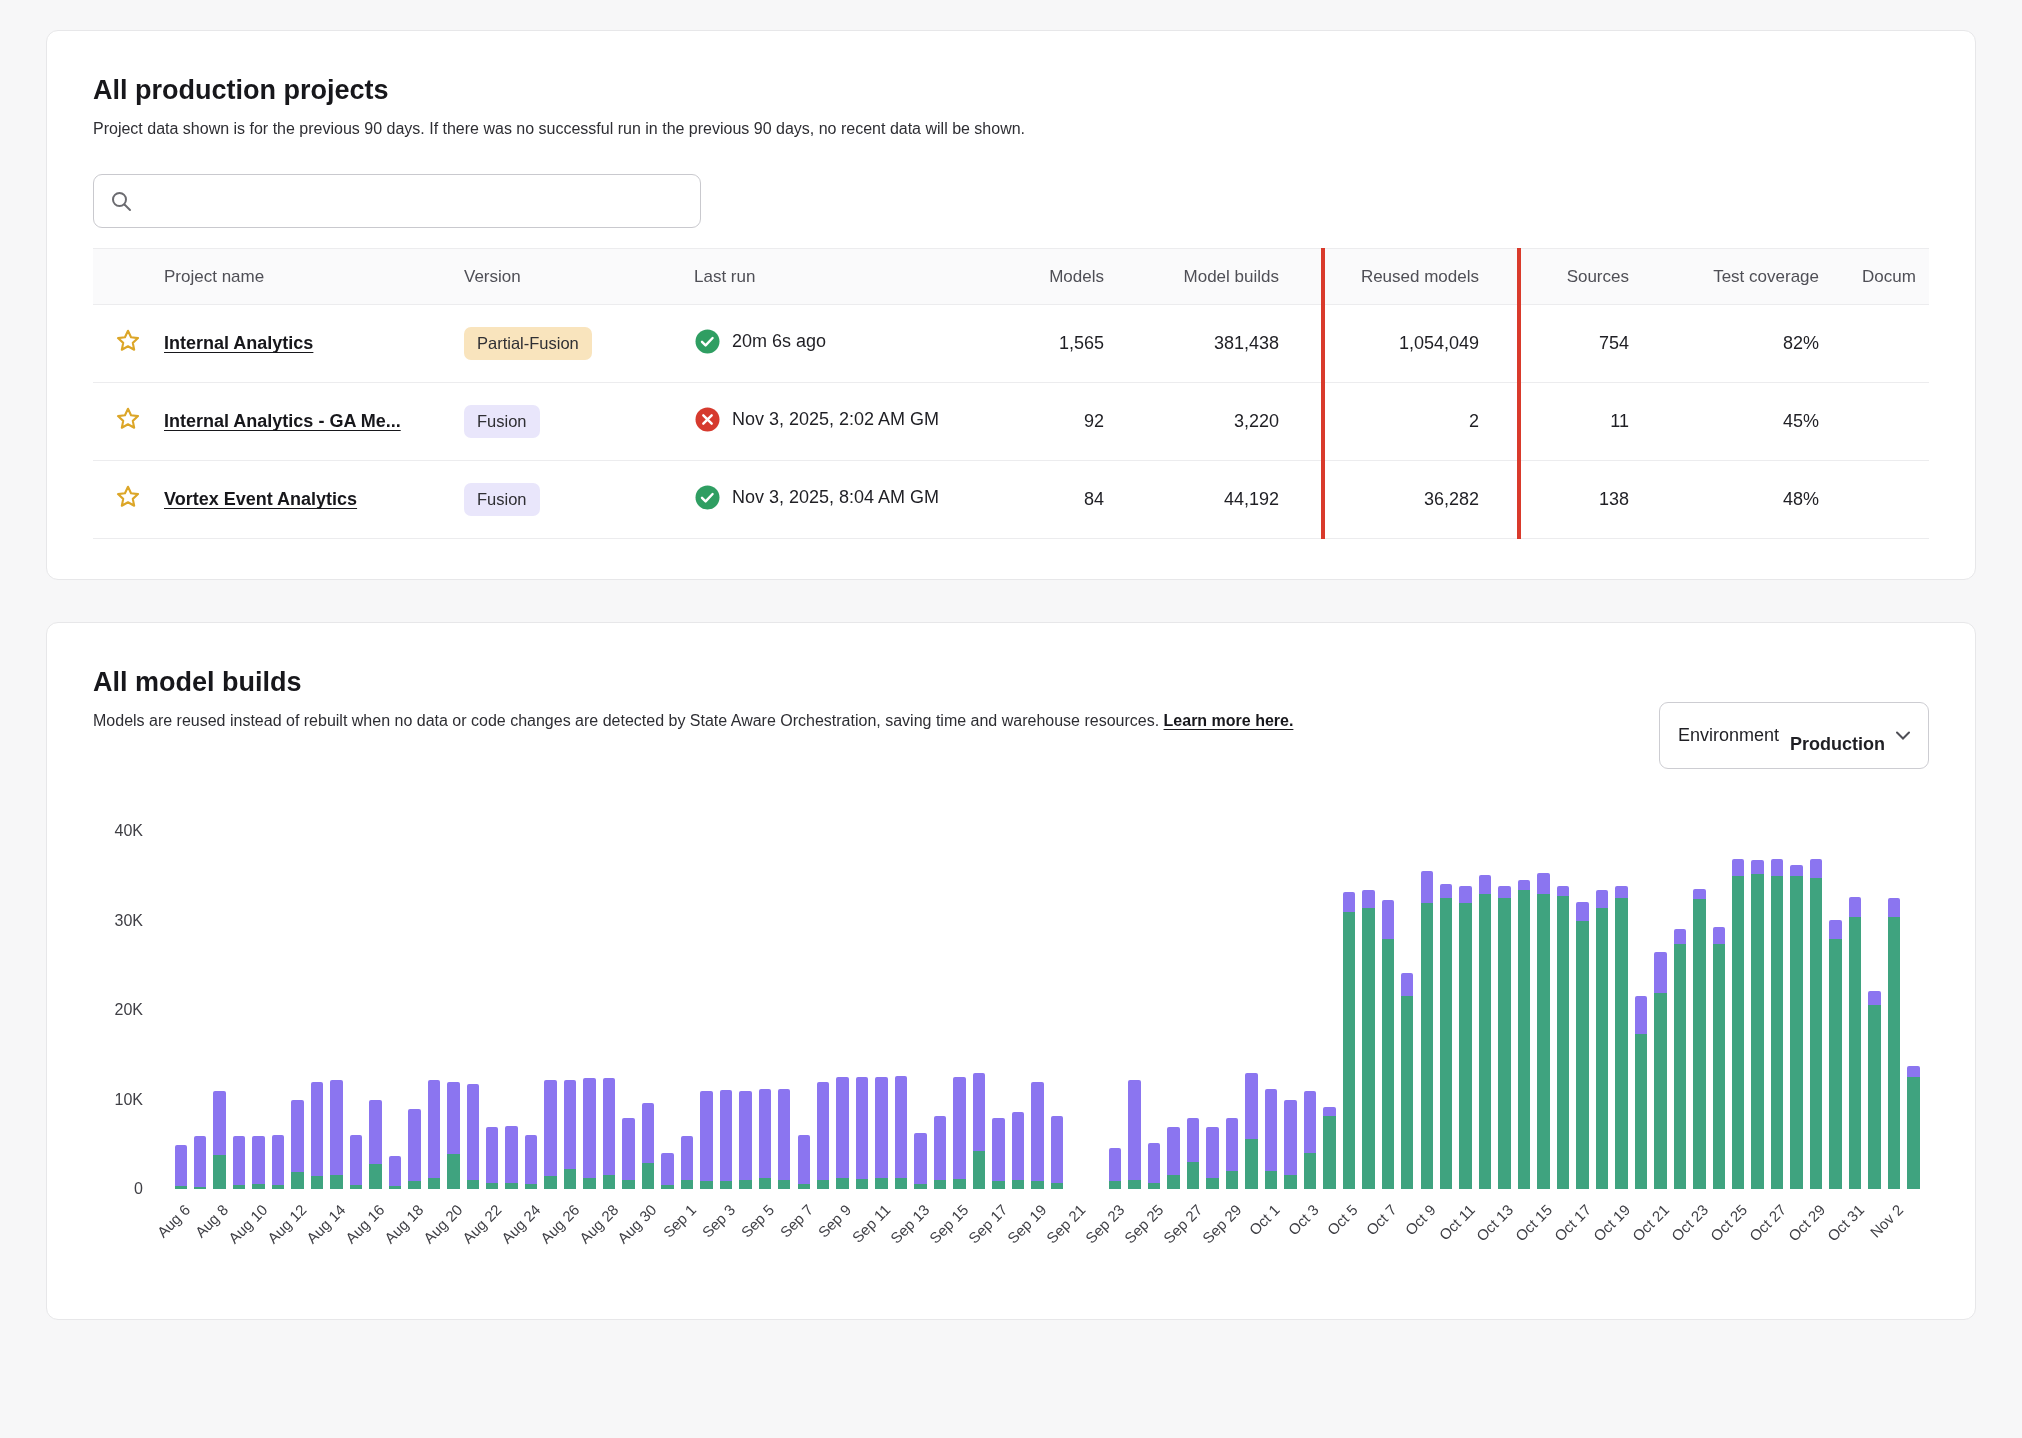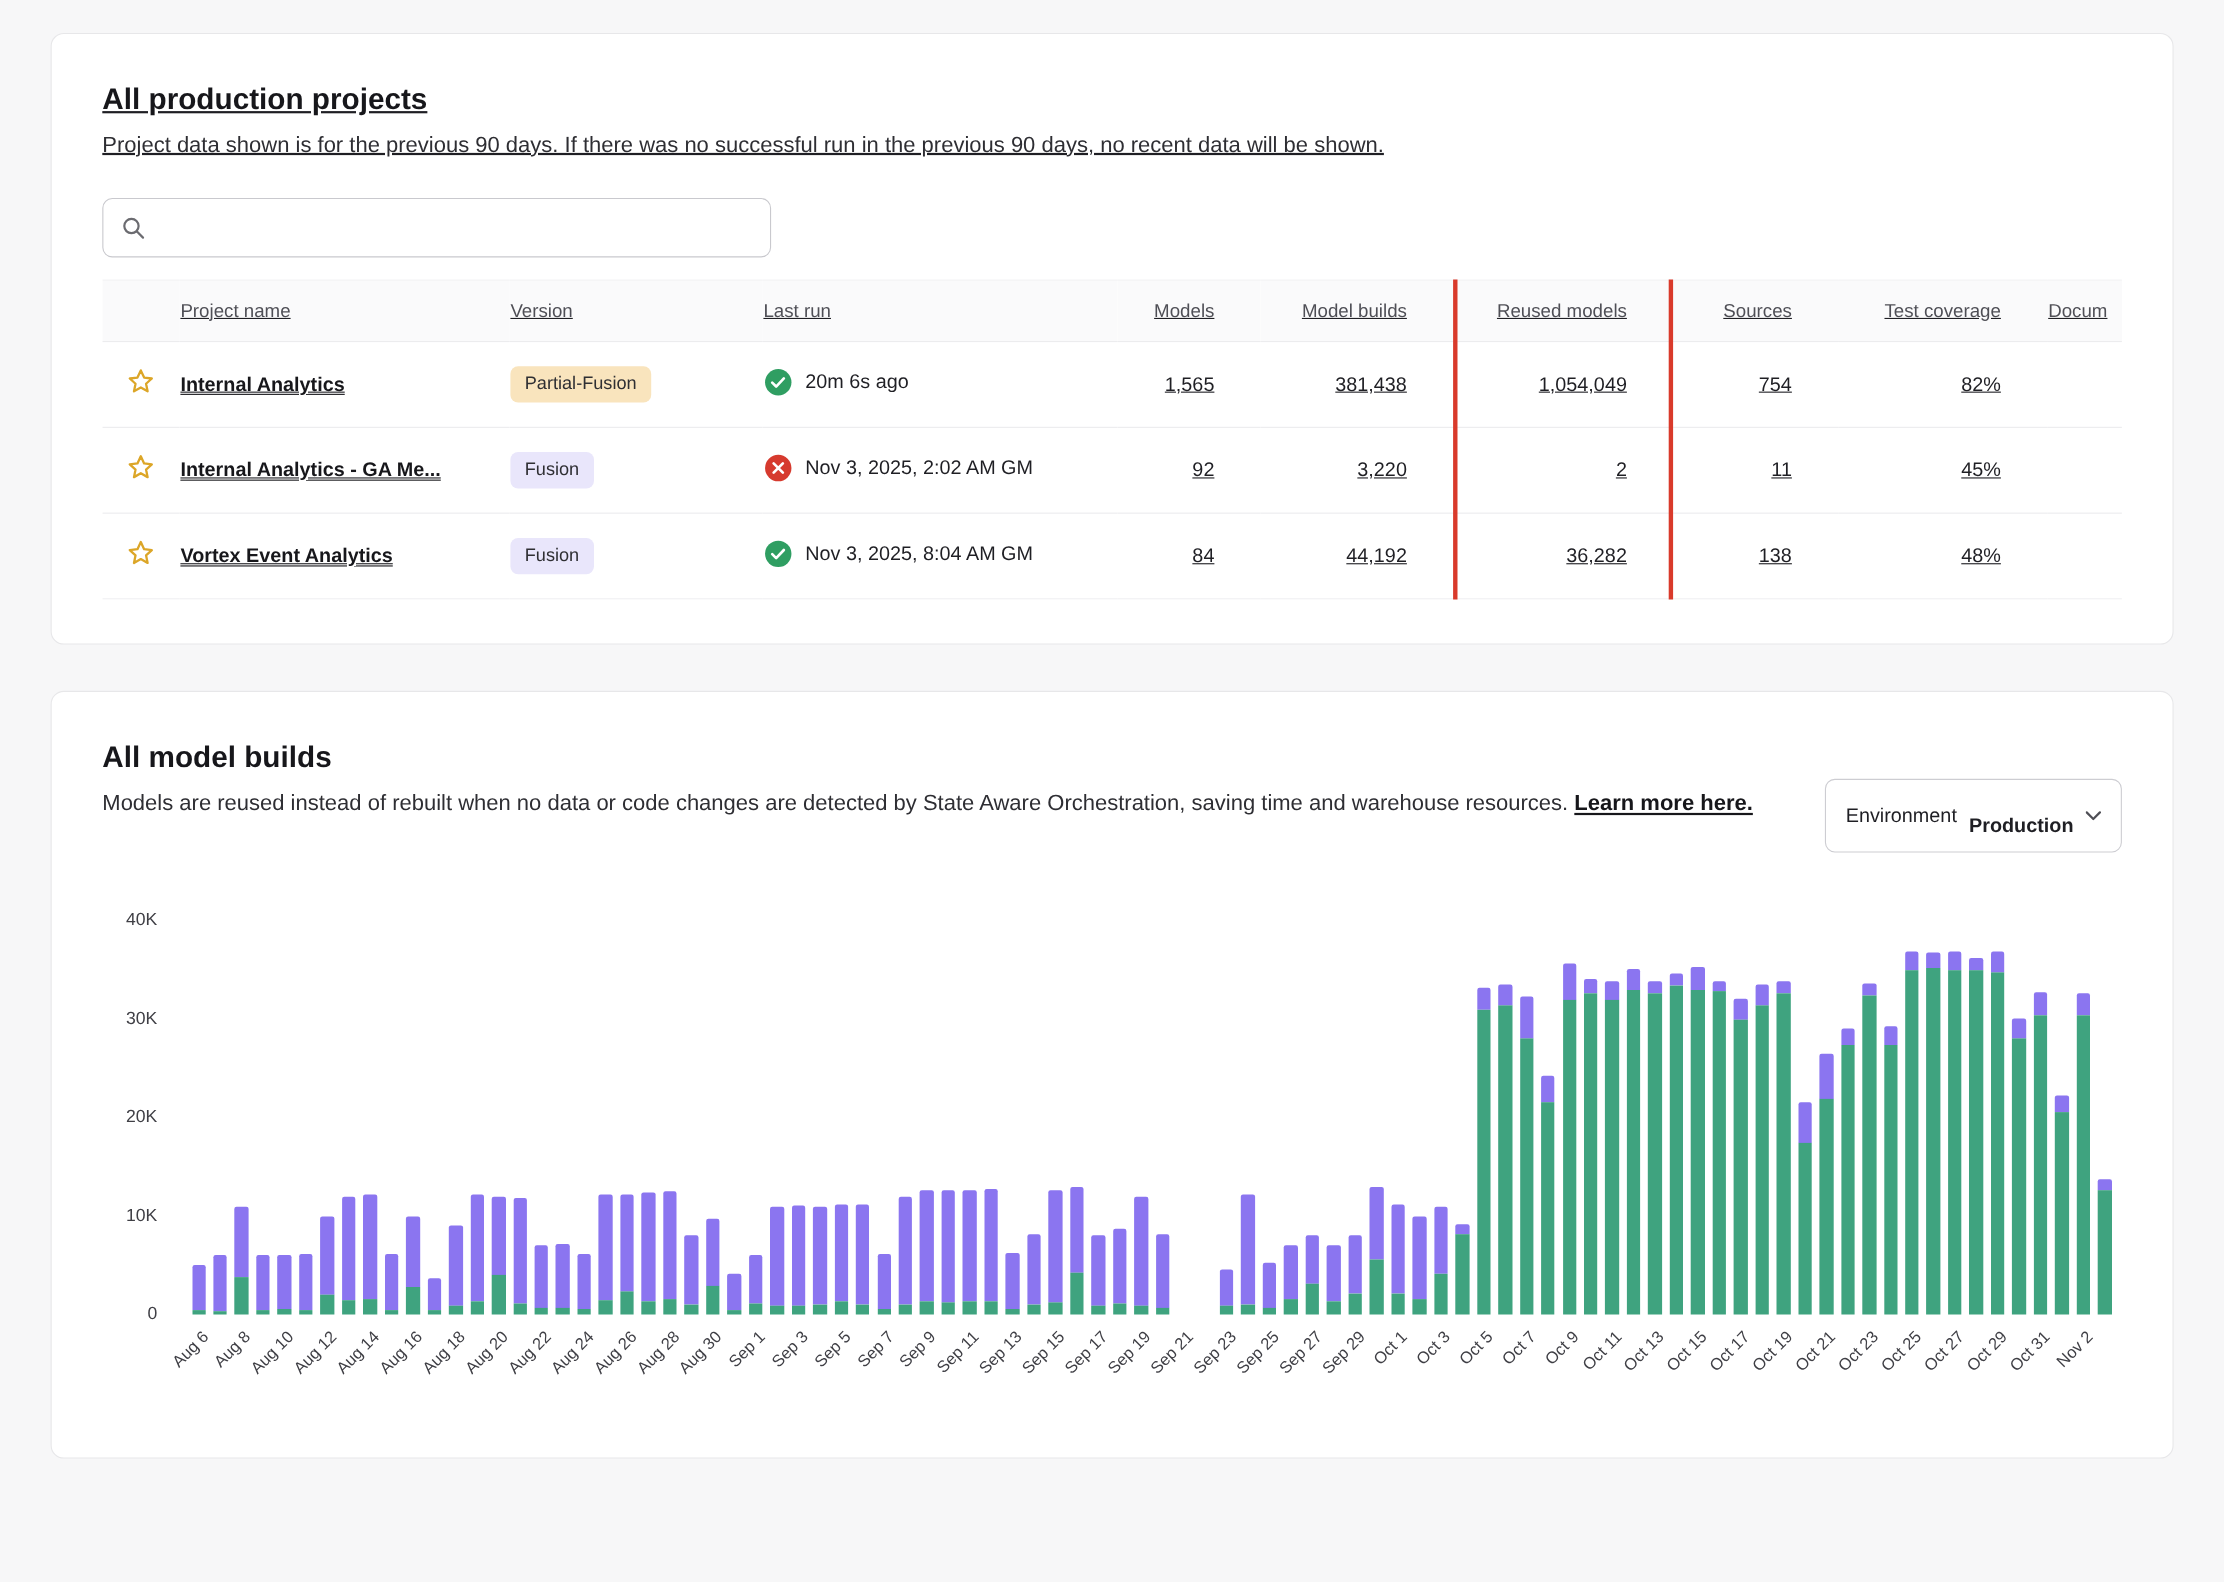--- a/index.html
+++ b/index.html
@@ -6,24 +6,24 @@
   html,body { margin:0; padding:0; }
   body {
     width:2022px; height:1438px; overflow:hidden; position:relative;
     background:#f7f7f8; color:#1f1f24;
     font-family:"Liberation Sans", sans-serif;
   }
   .card {
     background:#fff; border:1px solid #e7e7e9; border-radius:12px;
     margin:0 46px;
   }
-  .card-projects { margin-top:30px; padding:44px 46px 40px;text-decoration:underline; }
+  .card-projects { margin-top:30px; padding:44px 46px 40px; }
   .card-builds   { margin-top:42px; padding:44px 46px 30px; }
   h2.card-title { margin:0 0 12px; font-size:27px; font-weight:700; color:#17171b; }
-  p.card-subtitle { margin:0; font-size:20px; color:#2e2e33; line-height:1.4; }
+  p.card-subtitle { margin:0; font-size:16px; color:#2e2e33; line-height:1.4; }
   a.inline-link { color:#17171b; font-weight:600; text-decoration:underline; text-underline-offset:3px; cursor:pointer; }
 
   
   .searchbox {
     margin:34px 0 20px; width:608px; height:54px;
     border:1px solid #c9c9ce; border-radius:9px; background:#fff;
     display:flex; align-items:center; gap:12px; padding:0 16px;
   }
   .searchbox input {
     border:none; outline:none; flex:1; font-size:18px;

